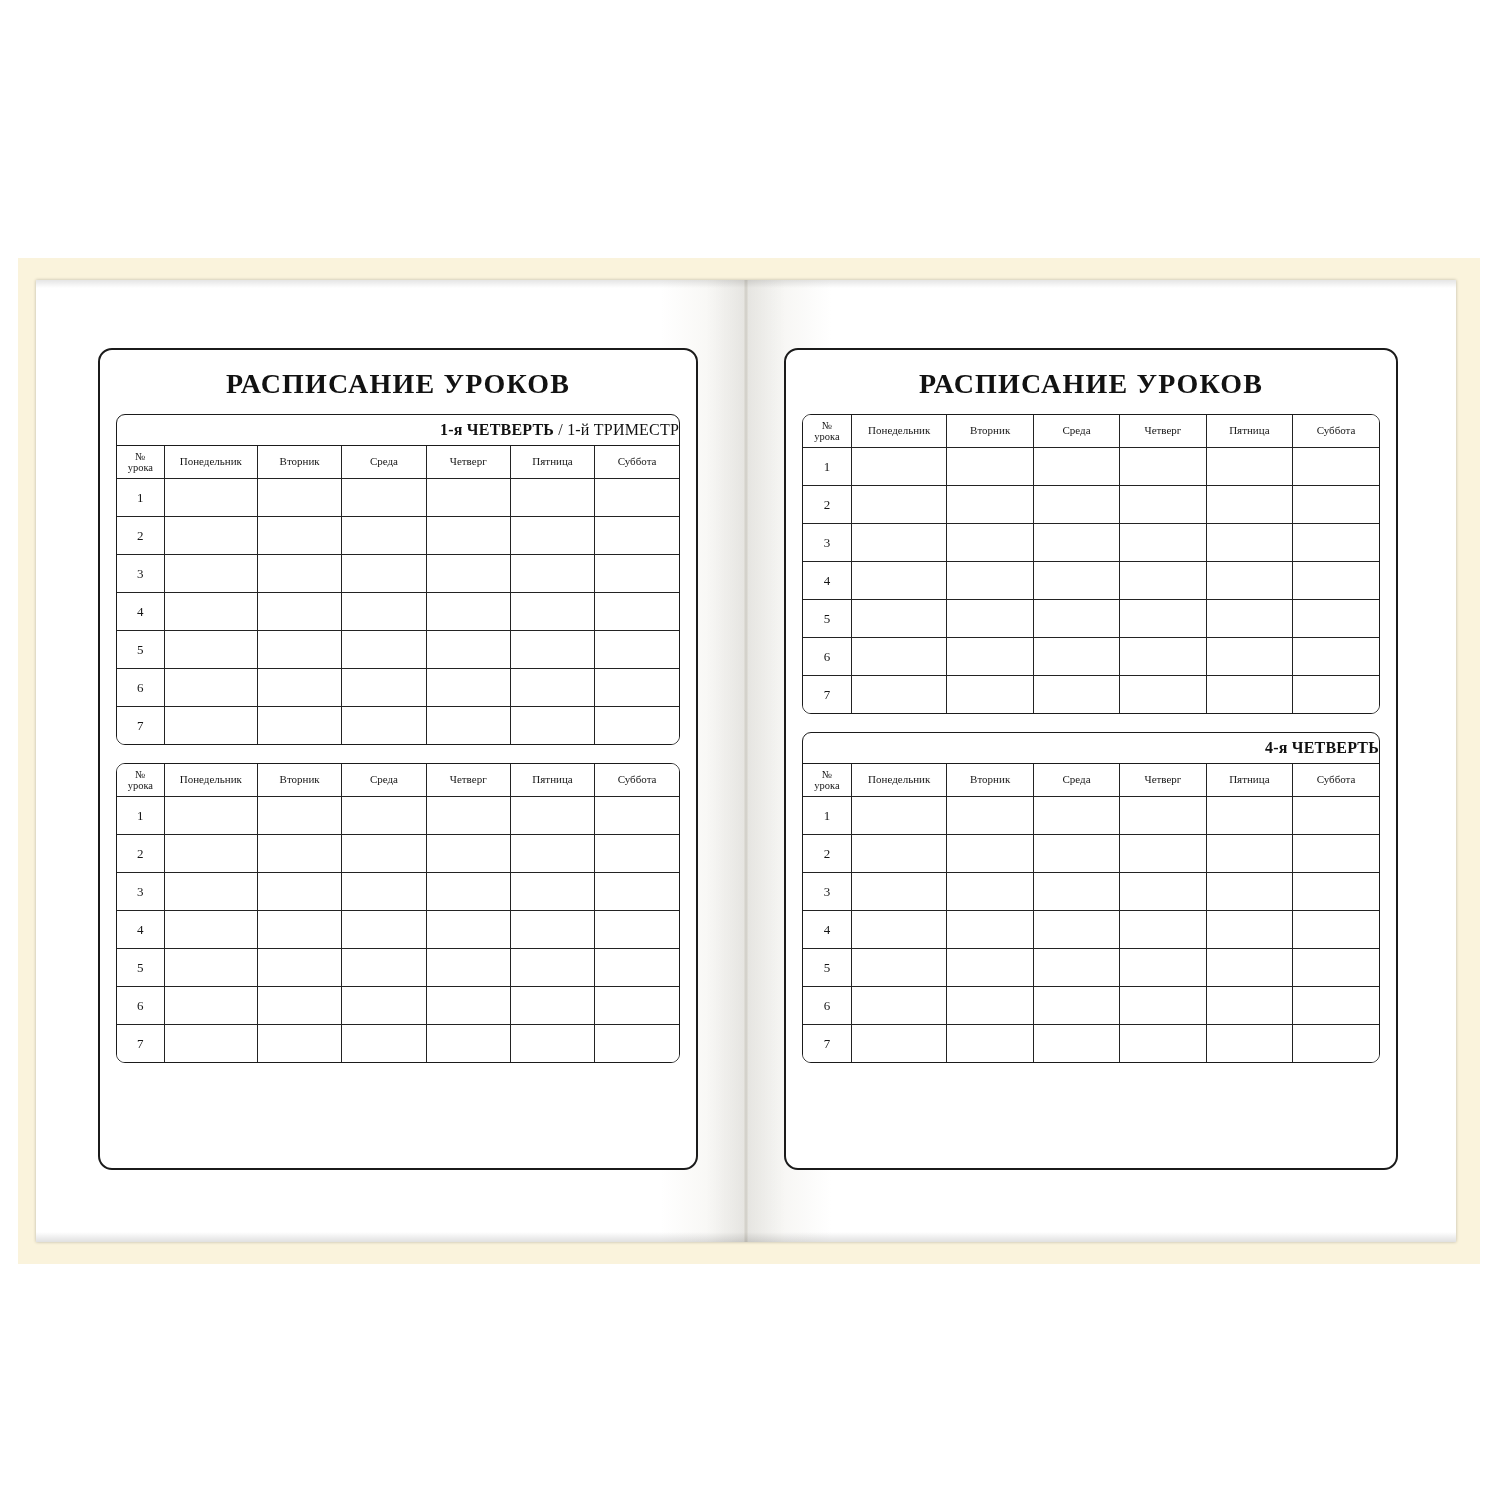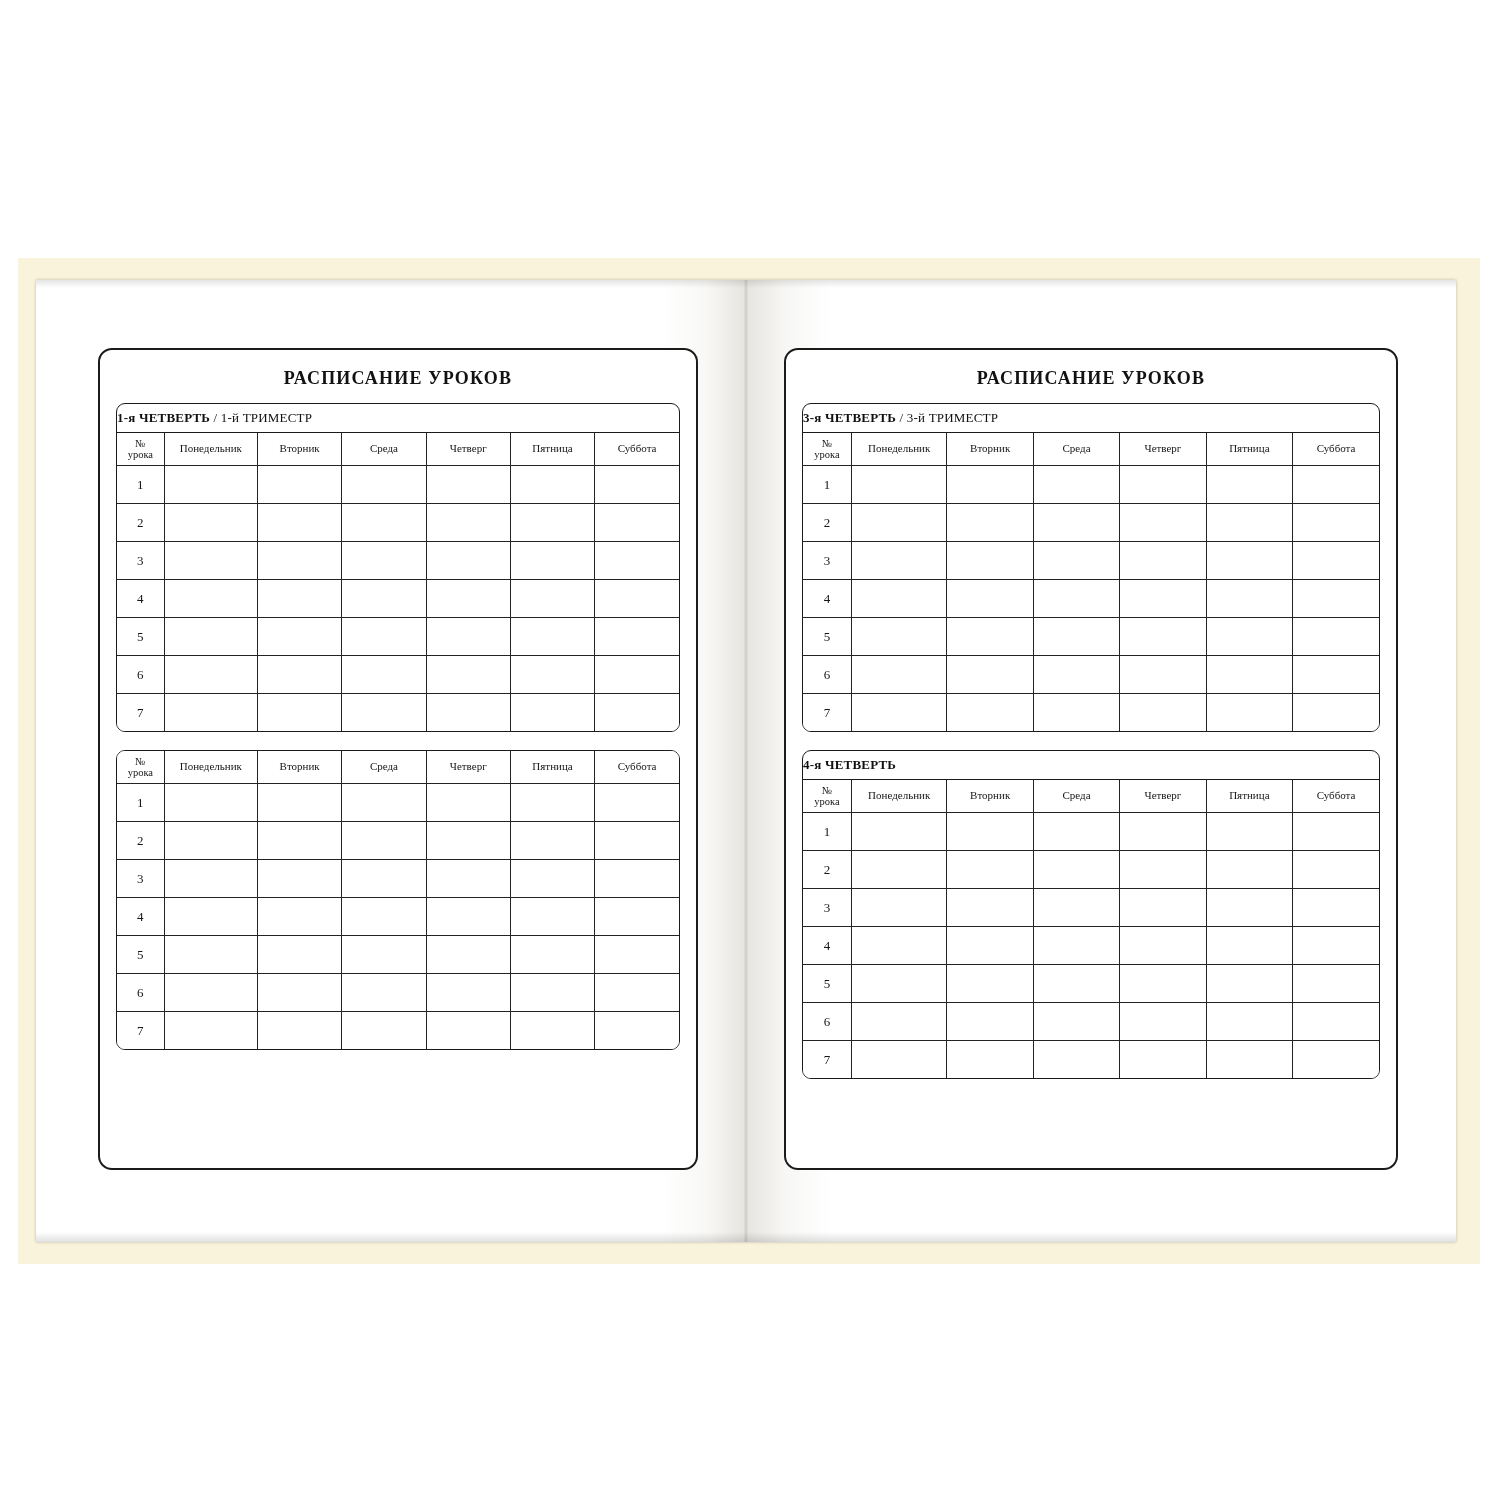--- a/index.html
+++ b/index.html
@@ -68,40 +68,40 @@
     position: absolute;
     border: 2px solid #1b1b1b;
     border-radius: 14px;
     background: #ffffff;
   }
   .frame.left  { left: 62px;  top: 68px; width: 596px; height: 818px; }
   .frame.right { left: 748px; top: 68px; width: 610px; height: 818px; }
 
   .page-title {
     text-align: center;
-    font-size: 18px;
+    font-size: 28px;
     font-weight: bold;
     letter-spacing: 1.2px;
     color: #121212;
     margin-top: 18px;
     margin-bottom: 14px;
     font-family: "Liberation Serif", serif;
   }
 
   .table-block {
     margin: 0 16px 18px 16px;
     border: 1.6px solid #1b1b1b;
     border-radius: 9px;
     overflow: hidden;
     background: #fff;
   }
 
   .block-title {
-    text-align: left;
-    font-size: 13px;
+    text-align: right;
+    font-size: 16px;
     font-weight: bold;
     padding: 6px 0 6px 0;
     border-bottom: 1.4px solid #1b1b1b;
     color: #111;
     letter-spacing: 0.2px;
   }
   .block-title .thin { font-weight: normal; }
 
   table.sched {
     border-collapse: collapse;
@@ -364,23 +364,20 @@
 
       </div>
       <div class="gutter-shade-left"></div>
     </div>
 
     <div class="page right">
       <div class="frame right" style="left:38px;">
         <div class="page-title">РАСПИСАНИЕ УРОКОВ</div>
 
         <div class="table-block">
-          <div class="block-title">
-            <span>3-я ЧЕТВЕРТЬ</span><span class="thin"> / 3-й ТРИМЕСТР</span>
-          </div>
           <table class="sched">
             <colgroup>
               <col class="c-num">
                 <col class="c-mon">
                 <col class="c-day">
                 <col class="c-day">
                 <col class="c-day">
                 <col class="c-day">
                 <col class="c-day">
             </colgroup>

